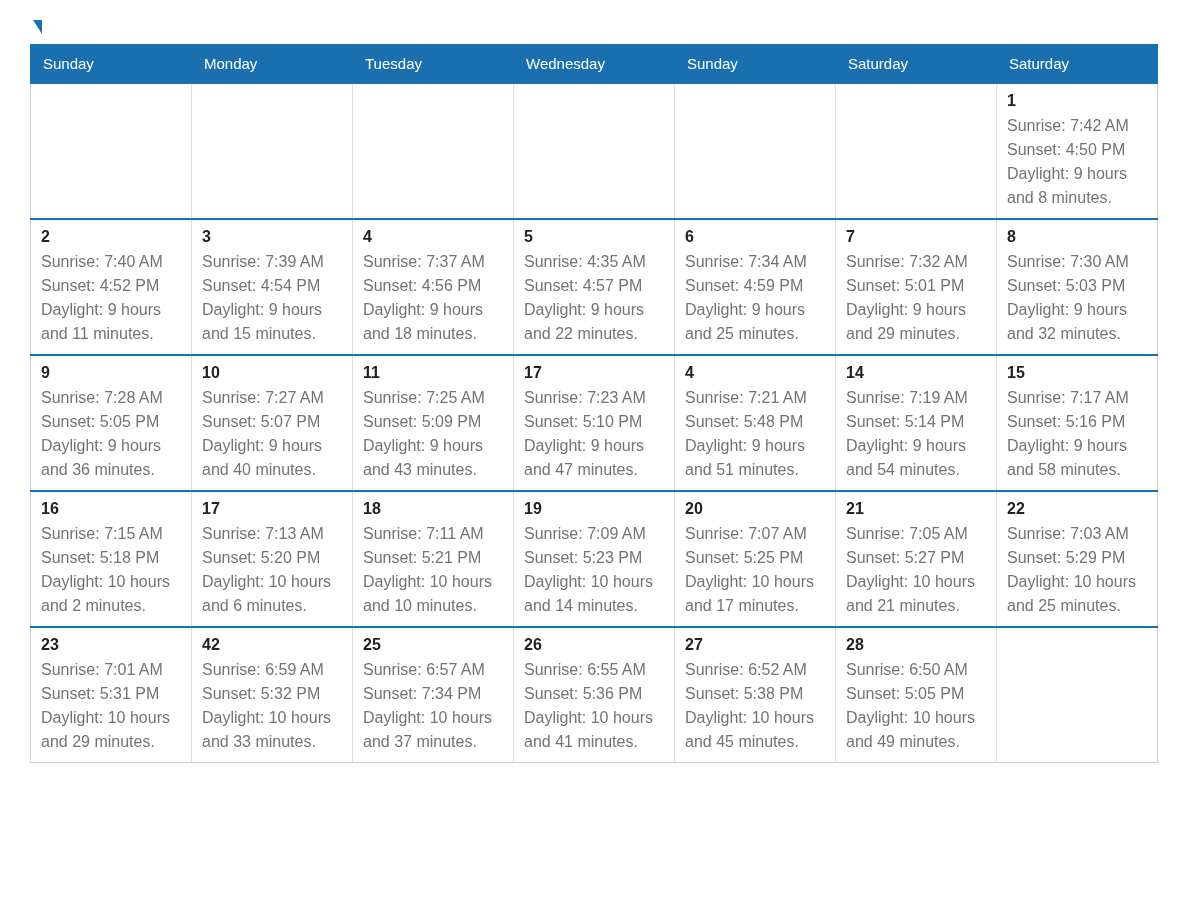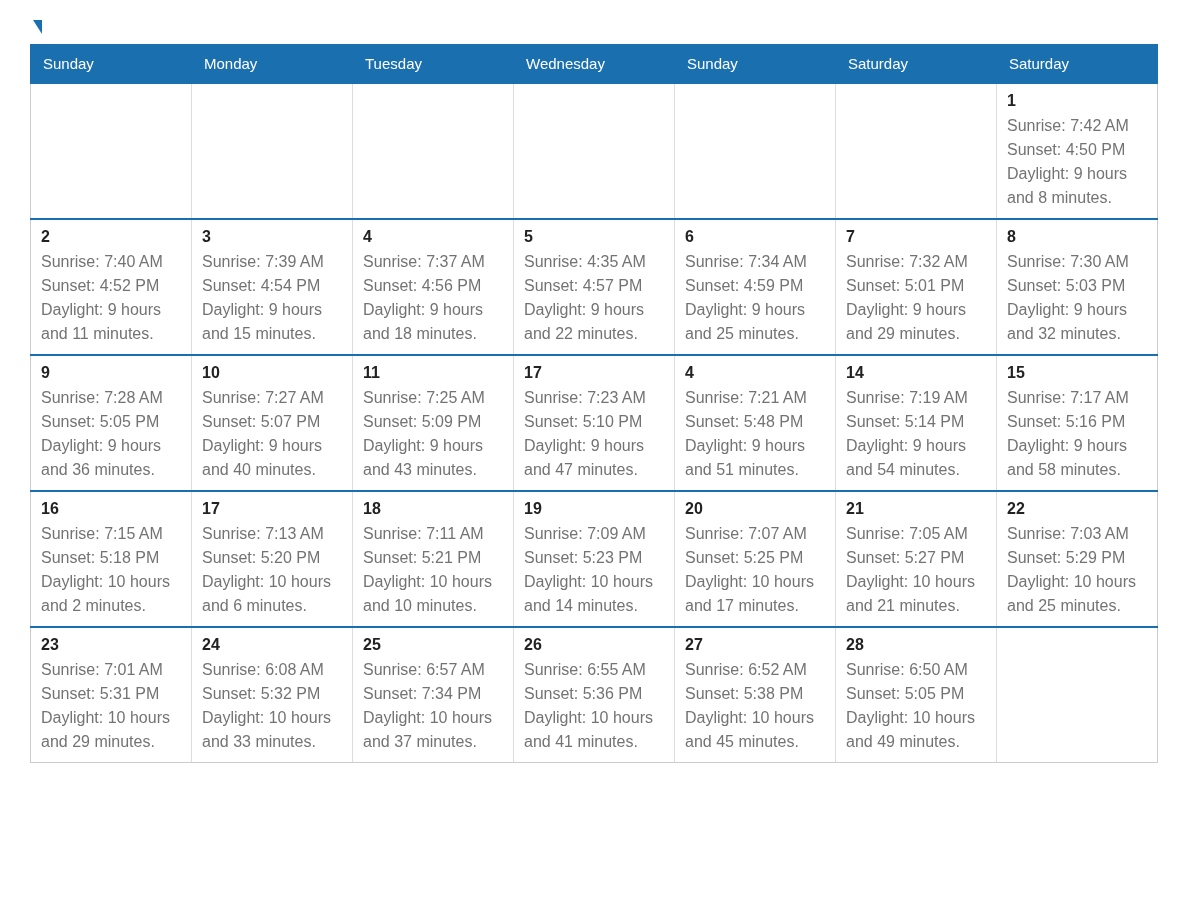--- a/index.html
+++ b/index.html
@@ -282,22 +282,22 @@
         </td>
       </tr>
       <tr>
         <td>
           <span class="day-number">23</span>
           <div class="day-info">Sunrise: 7:01 AM
 Sunset: 5:31 PM
 Daylight: 10 hours and 29 minutes.</div>
         </td>
         <td>
-          <span class="day-number">24</span>
-          <div class="day-info">Sunrise: 6:08 AM
+          <span class="day-number">42</span>
+          <div class="day-info">Sunrise: 6:59 AM
 Sunset: 5:32 PM
 Daylight: 10 hours and 33 minutes.</div>
         </td>
         <td>
           <span class="day-number">25</span>
           <div class="day-info">Sunrise: 6:57 AM
 Sunset: 7:34 PM
 Daylight: 10 hours and 37 minutes.</div>
         </td>
         <td>

